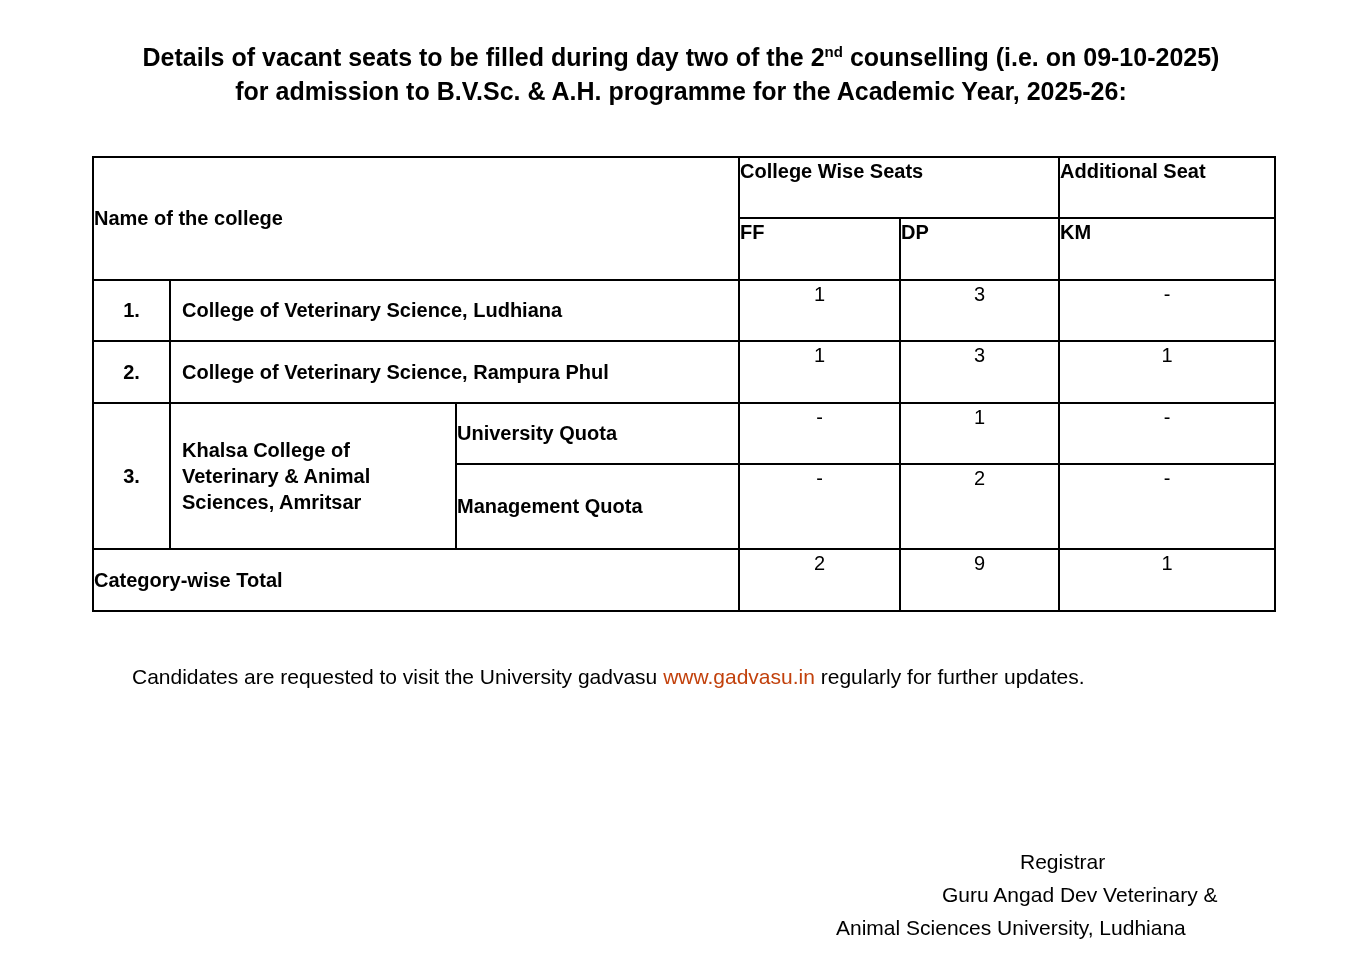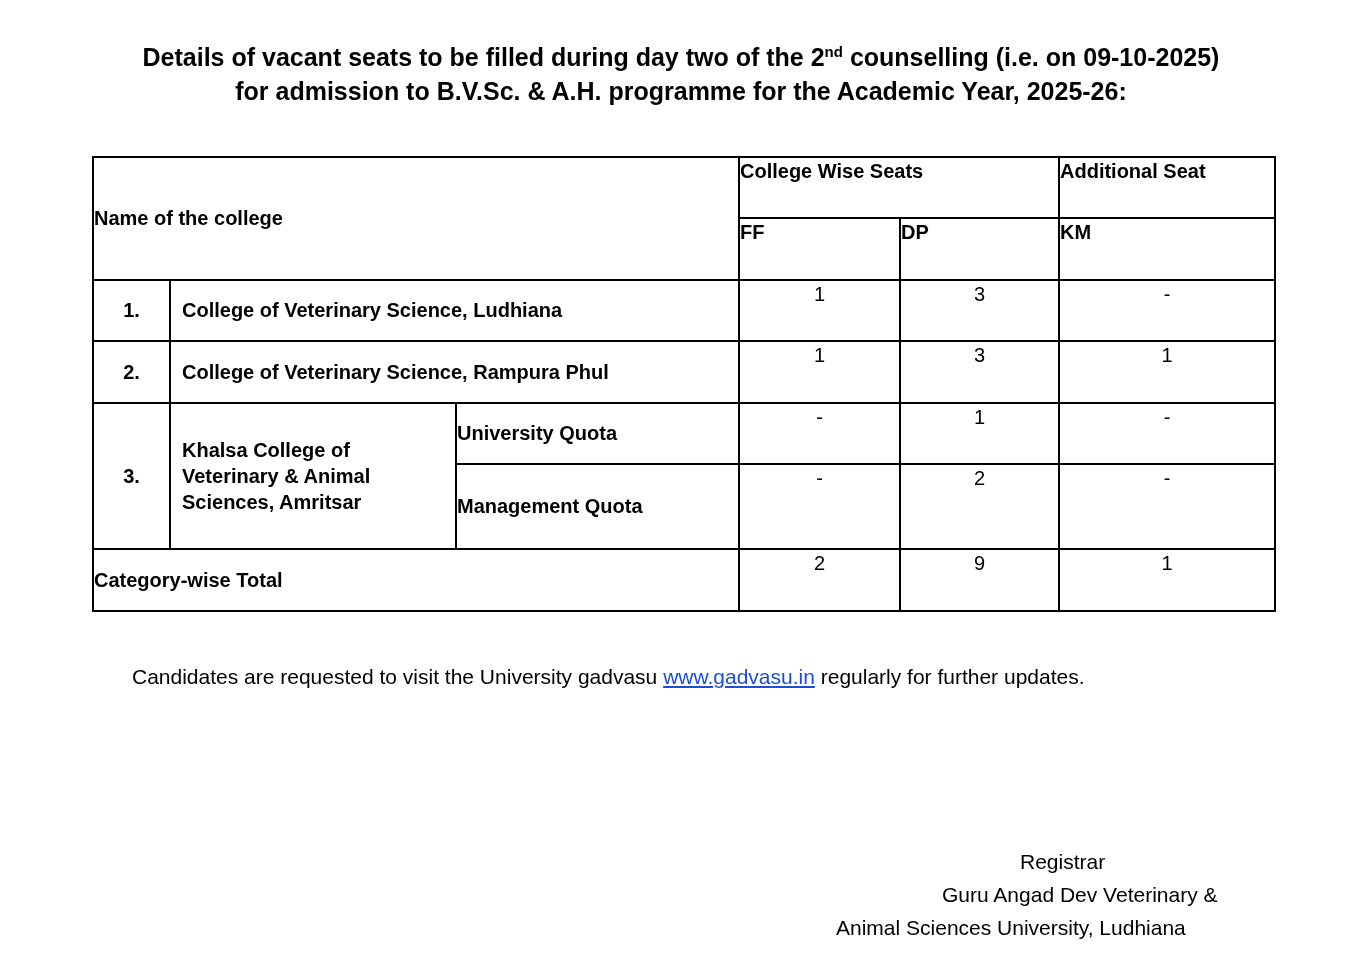--- a/index.html
+++ b/index.html
@@ -11,21 +11,21 @@
   .title sup { font-size: 15px; vertical-align: 9px; line-height: 0; }
   table.seats { position: absolute; left: 92px; top: 156px; border-collapse: collapse;
                 font-size: 20px; }
   table.seats td { border: 2px solid #000; padding: 0; box-sizing: border-box; }
   .hdr { font-weight: bold; text-align: left; }
   .num { font-weight: bold; text-align: center; vertical-align: middle; }
   .name { font-weight: bold; padding-left: 11px !important; vertical-align: middle; margin-left: 24px; }
   .val { text-align: center; vertical-align: top; padding-top: 2px !important; font-weight: normal; }
   .top { vertical-align: top; padding-top: 2px !important; }
   .note { position: absolute; left: 132px; top: 665px; font-size: 21px; white-space: nowrap; }
-  .note a { color: #1d4ed8; text-decoration: underline; }
+  .note a { color: #c2410c; }
   .sig { position: absolute; font-size: 21px; white-space: nowrap; line-height: 33px; }
 </style>
 </head>
 <body>
 
 <div class="title">
   <div><span class="u"><span>Details of vacant seats to be filled during day two of the 2</span><sup>nd</sup><span> counselling (i.e. on 09-10-2025)</span></span></div>
   <div><span class="u">for admission to B.V.Sc. &amp; A.H. programme for the Academic Year, 2025-26:</span></div>
 </div>
 

